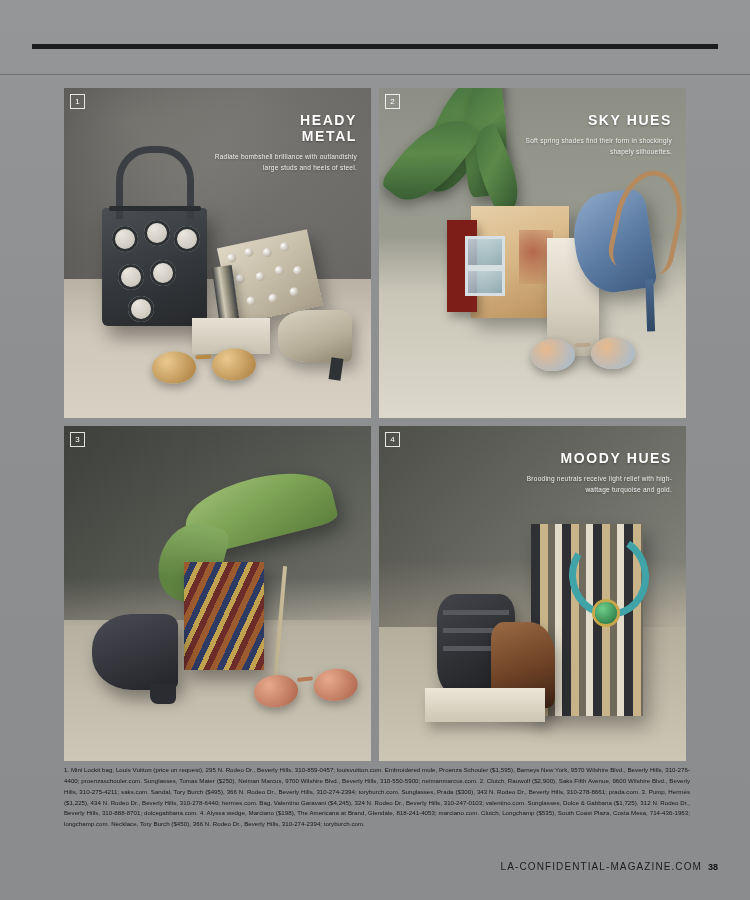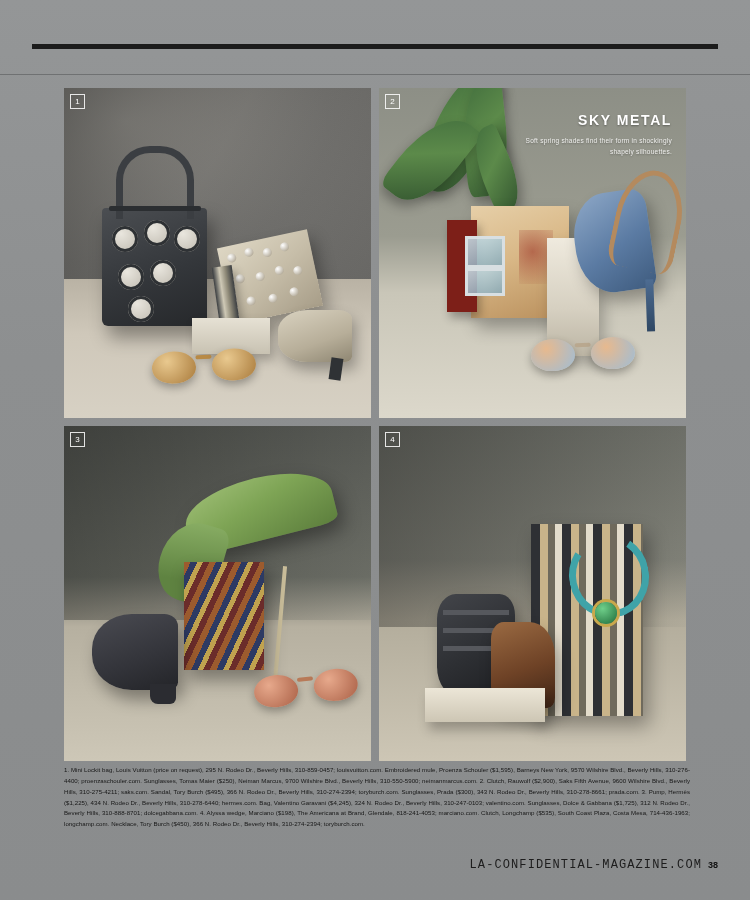--- a/index.html
+++ b/index.html
@@ -345,24 +345,23 @@
 
   .footer {
     position: absolute;
     right: 32px;
     bottom: 28px;
     display: flex;
     align-items: baseline;
     gap: 6px;
   }
   .footer .mag {
-    font-size: 12px;
+    font-size: 10px;
     letter-spacing: 1.1px;
     color: #1d1d1d;
-    font-family: Liberation Mono, monospace;
   }
   .footer .pg {
     font-size: 9px;
     font-weight: 700;
     color: #111;
   }
 </style>
 </head>
 <body>
 
@@ -406,20 +405,25 @@
         <div class="block"></div>
         <div class="shoe"></div>
 
         <div class="sungl">
           <div class="lens l"></div>
           <div class="bridge"></div>
           <div class="lens r"></div>
         </div>
 
         <div class="num">1</div>
+        <div class="caption">
+          <div class="ttl">HEADY</div>
+          <div class="ttl two">METAL</div>
+          <div class="sub">Radiate bombshell brilliance with outlandishly large studs and heels of steel.</div>
+        </div>
       </div>
 
       <div class="panel p2">
         <div class="leaf l1"></div>
         <div class="leaf l2"></div>
         <div class="leaf l3"></div>
         <div class="leaf l4"></div>
 
         <div class="board">
           <div class="stain"></div>
@@ -432,21 +436,21 @@
         <div class="strapc"></div>
 
         <div class="sungl">
           <div class="lens l"></div>
           <div class="bridge"></div>
           <div class="lens r"></div>
         </div>
 
         <div class="num">2</div>
         <div class="caption">
-          <div class="ttl">SKY METAL</div>
+          <div class="ttl">SKY HUES</div>
           <div class="sub">Soft spring shades find their form in shockingly shapely silhouettes.</div>
         </div>
       </div>
 
     </div>
 
     <div class="row">
 
       <div class="panel tall p3">
         <div class="wall"></div>
@@ -474,20 +478,24 @@
         </div>
         <div class="boot">
           <div class="strap" style="top:16px;"></div>
           <div class="strap" style="top:34px;"></div>
           <div class="strap" style="top:52px;"></div>
         </div>
         <div class="boot2"></div>
         <div class="plinth"></div>
 
         <div class="num">4</div>
+        <div class="caption">
+          <div class="ttl">MOODY HUES</div>
+          <div class="sub">Brooding neutrals receive light relief with high-wattage turquoise and gold.</div>
+        </div>
       </div>
 
     </div>
   </div>
 
   <div class="credits">1. Mini Lockit bag, Louis Vuitton (price on request), 295 N. Rodeo Dr., Beverly Hills, 310-859-0457; louisvuitton.com. Embroidered mule, Proenza Schouler ($1,595), Barneys New York, 9570 Wilshire Blvd., Beverly Hills, 310-276-4400; proenzaschouler.com. Sunglasses, Tomas Maier ($250), Neiman Marcus, 9700 Wilshire Blvd., Beverly Hills, 310-550-5900; neimanmarcus.com. 2. Clutch, Rauwolf ($2,900), Saks Fifth Avenue, 9600 Wilshire Blvd., Beverly Hills, 310-275-4211; saks.com. Sandal, Tory Burch ($495), 366 N. Rodeo Dr., Beverly Hills, 310-274-2394; toryburch.com. Sunglasses, Prada ($300), 343 N. Rodeo Dr., Beverly Hills, 310-278-8661; prada.com. 3. Pump, Hermès ($1,225), 434 N. Rodeo Dr., Beverly Hills, 310-278-6440; hermes.com. Bag, Valentino Garavani ($4,245), 324 N. Rodeo Dr., Beverly Hills, 310-247-0103; valentino.com. Sunglasses, Dolce &amp; Gabbana ($1,725), 312 N. Rodeo Dr., Beverly Hills, 310-888-8701; dolcegabbana.com. 4. Alyssa wedge, Marciano ($198), The Americana at Brand, Glendale, 818-241-4053; marciano.com. Clutch, Longchamp ($535), South Coast Plaza, Costa Mesa, 714-436-1963; longchamp.com. Necklace, Tory Burch ($450), 366 N. Rodeo Dr., Beverly Hills, 310-274-2394; toryburch.com.</div>
 
   <div class="footer">
     <div class="mag">LA-CONFIDENTIAL-MAGAZINE.COM</div>
     <div class="pg">38</div>

